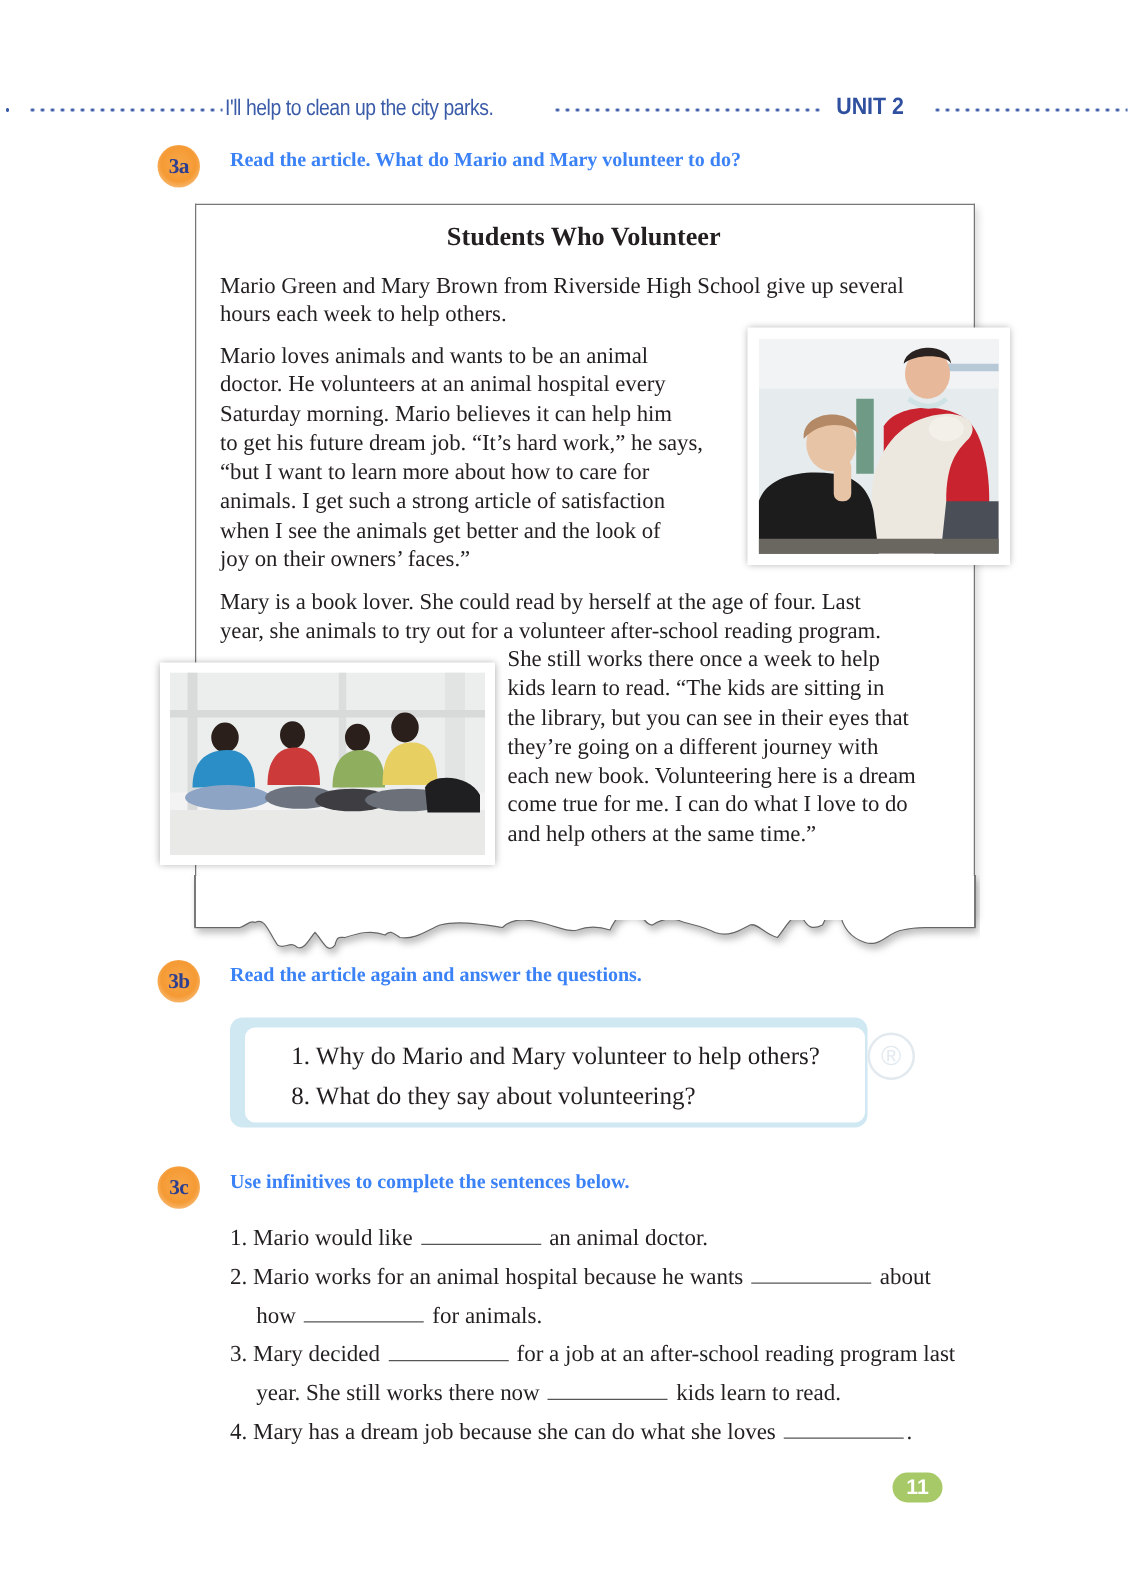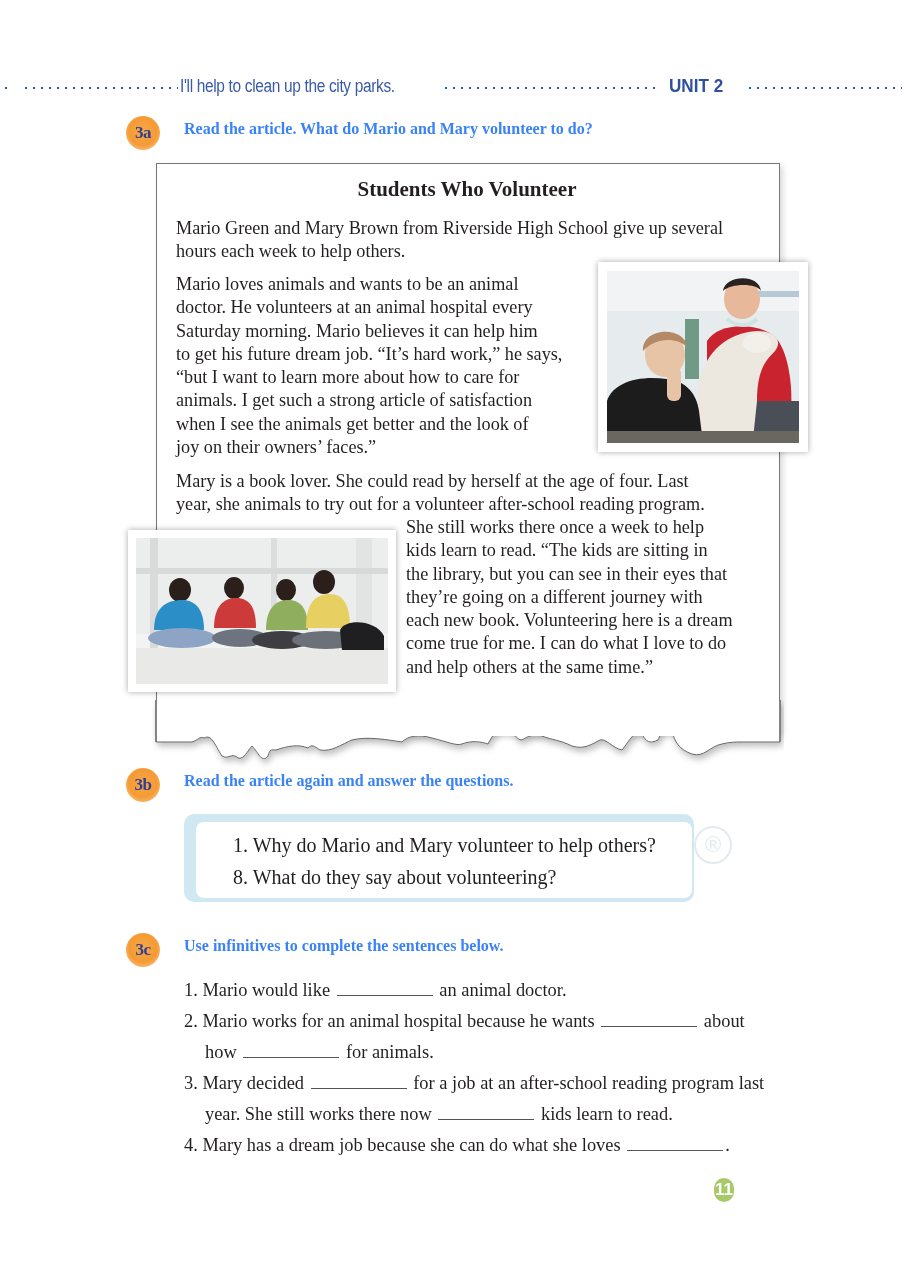--- a/index.html
+++ b/index.html
@@ -42,21 +42,21 @@
   .qbox-inner { position:absolute; left:196px; top:822px; width:496px; height:76px;
           background:#fff; border-radius:8px; }
   .qline { position:absolute; font-size:20px; white-space:nowrap; }
   .reg-mark { position:absolute; left:694px; top:826px; width:34px; height:34px; border:2px solid #e2eaf0;
           border-radius:50%; color:#e2eaf0; font-family:"Liberation Sans", sans-serif; font-size:22px;
           display:flex; align-items:center; justify-content:center; }
 
   .sline { position:absolute; font-size:18.4px; white-space:nowrap; }
   .blank { display:inline-block; width:96px; border-bottom:1px solid #555; height:14px; margin:0 2px; vertical-align:baseline; }
 
-  .page-num { position:absolute; left:714px; top:1178px; width:20px; height:24px; border-radius:12px;
+  .page-num { position:absolute; left:714px; top:1178px; width:40px; height:24px; border-radius:12px;
               background:#a7c968; color:#fff; font-family:"Liberation Sans", sans-serif; font-weight:bold;
               font-size:17px; display:flex; align-items:center; justify-content:center; }
 </style>
 </head>
 <body>
 
 <div class="header">
   <div class="dots" style="left:2px; width:8px;"></div>
   <div class="dots" style="left:22px; width:156px;"></div>
   <span class="header-title">I'll help to clean up the city parks.</span>

